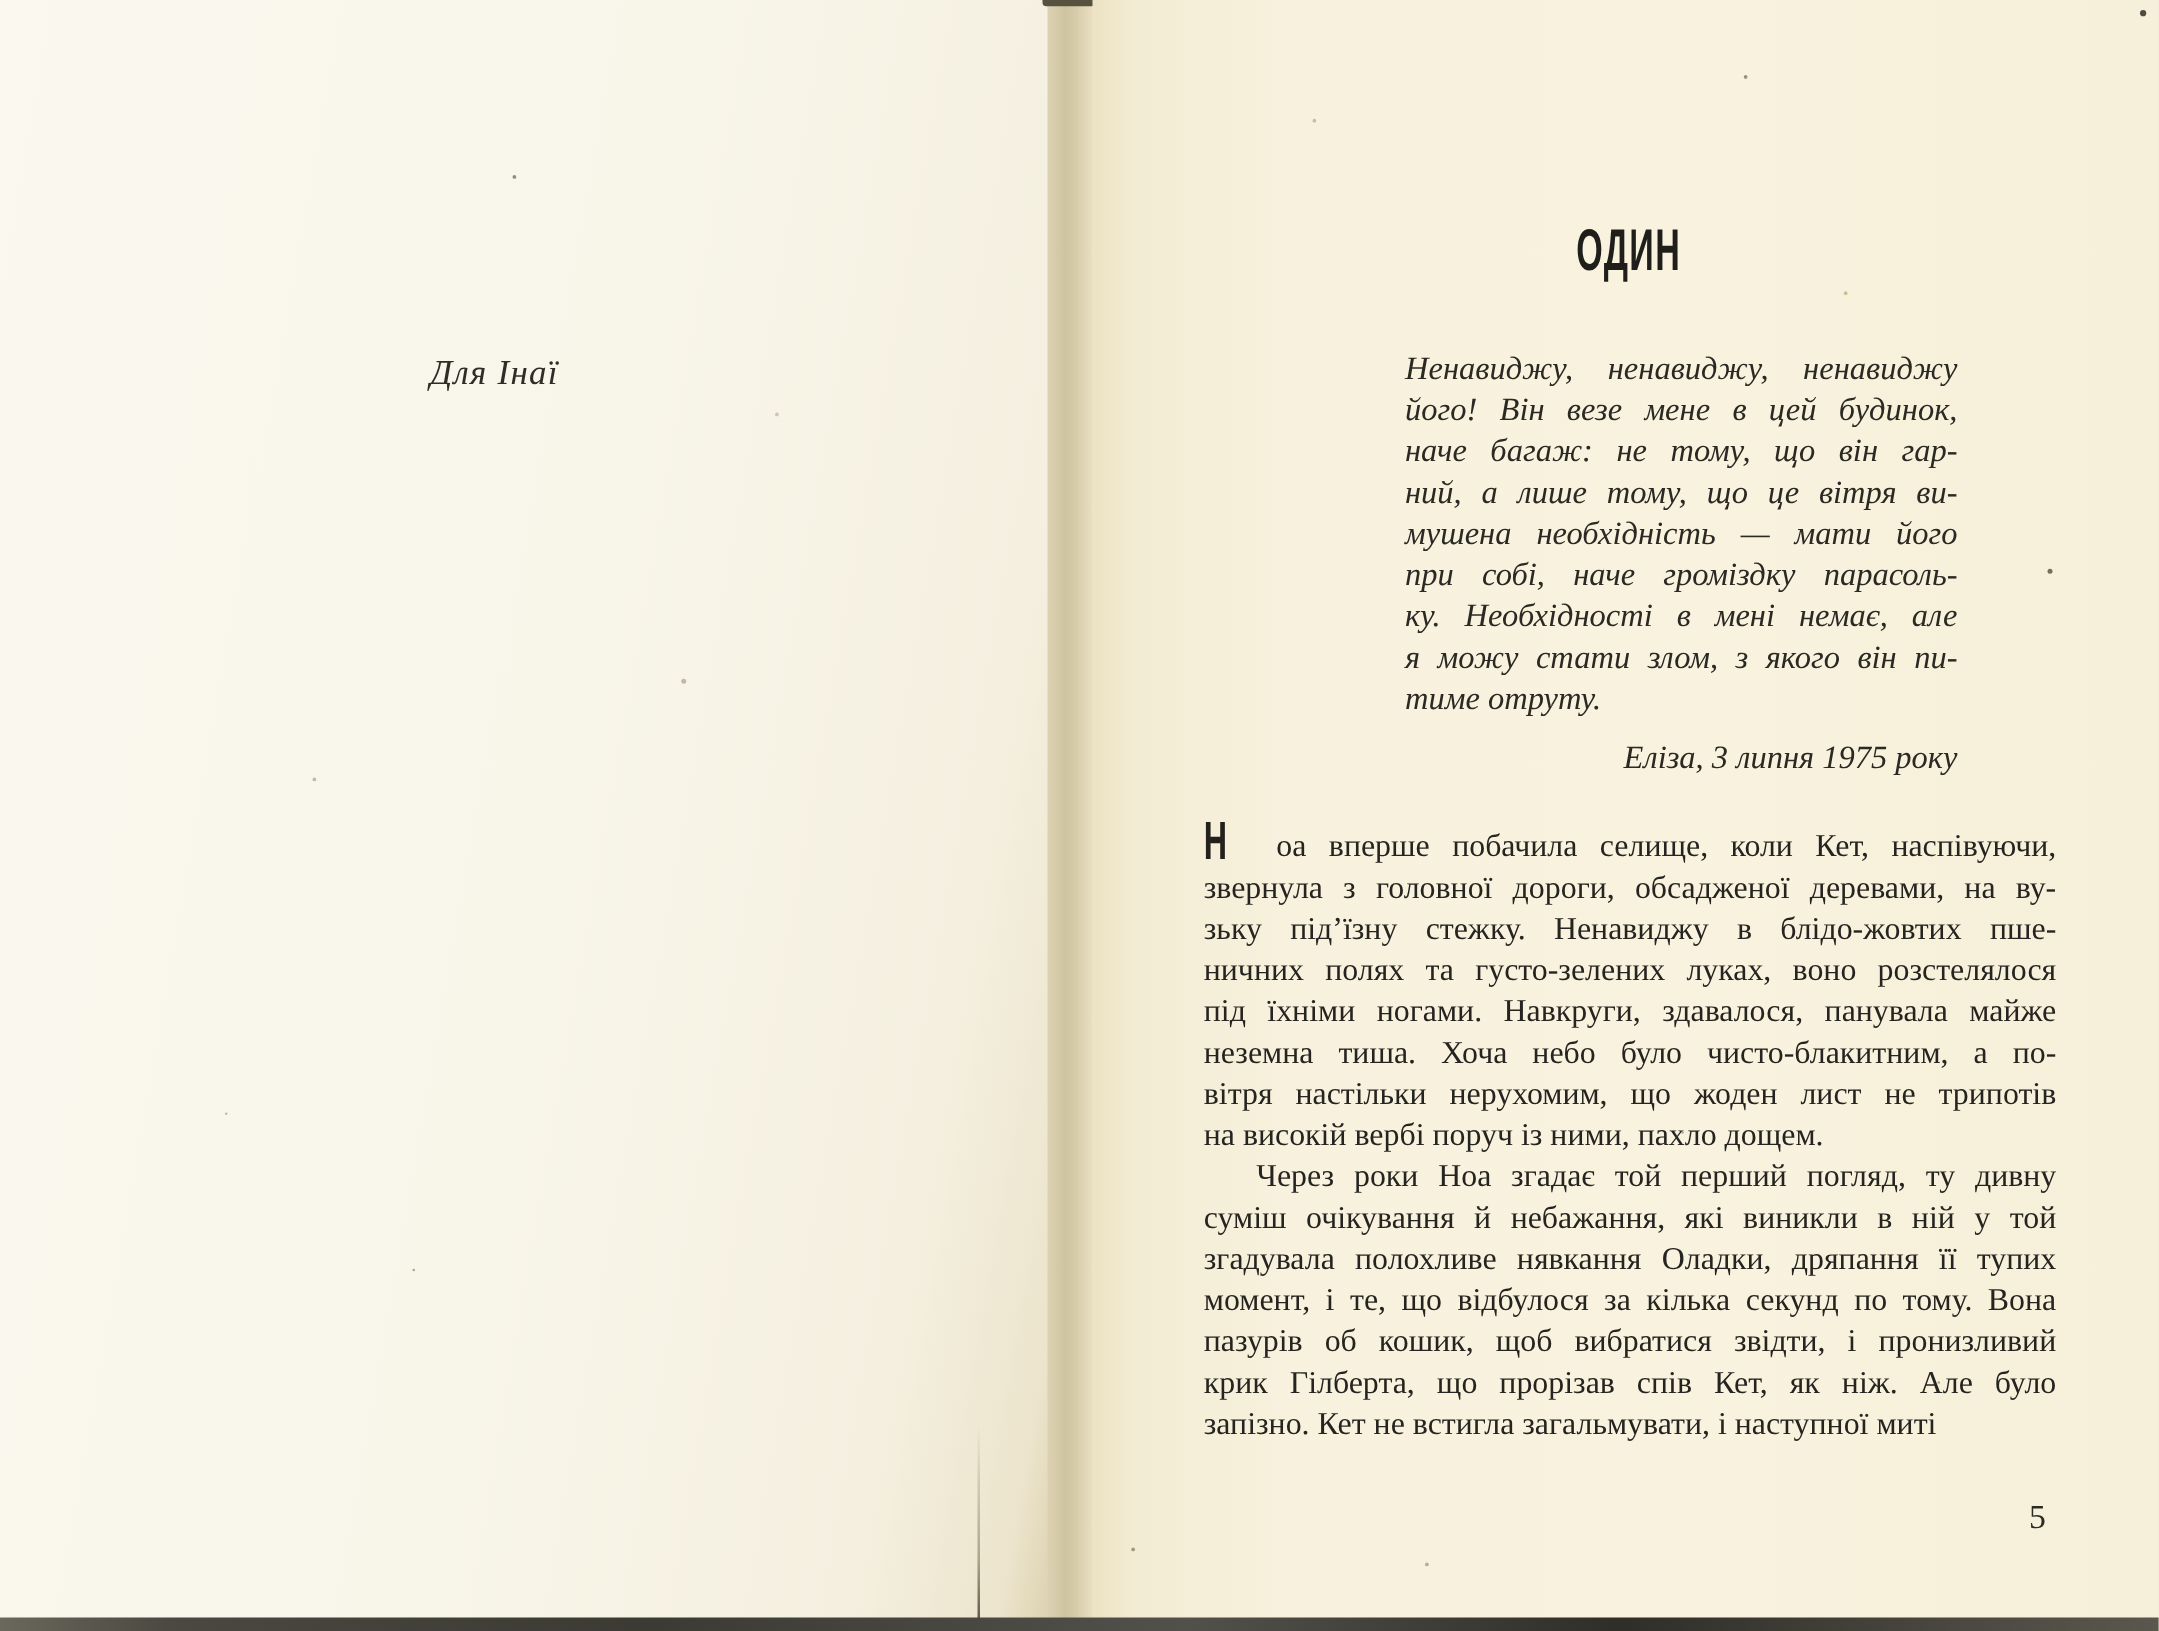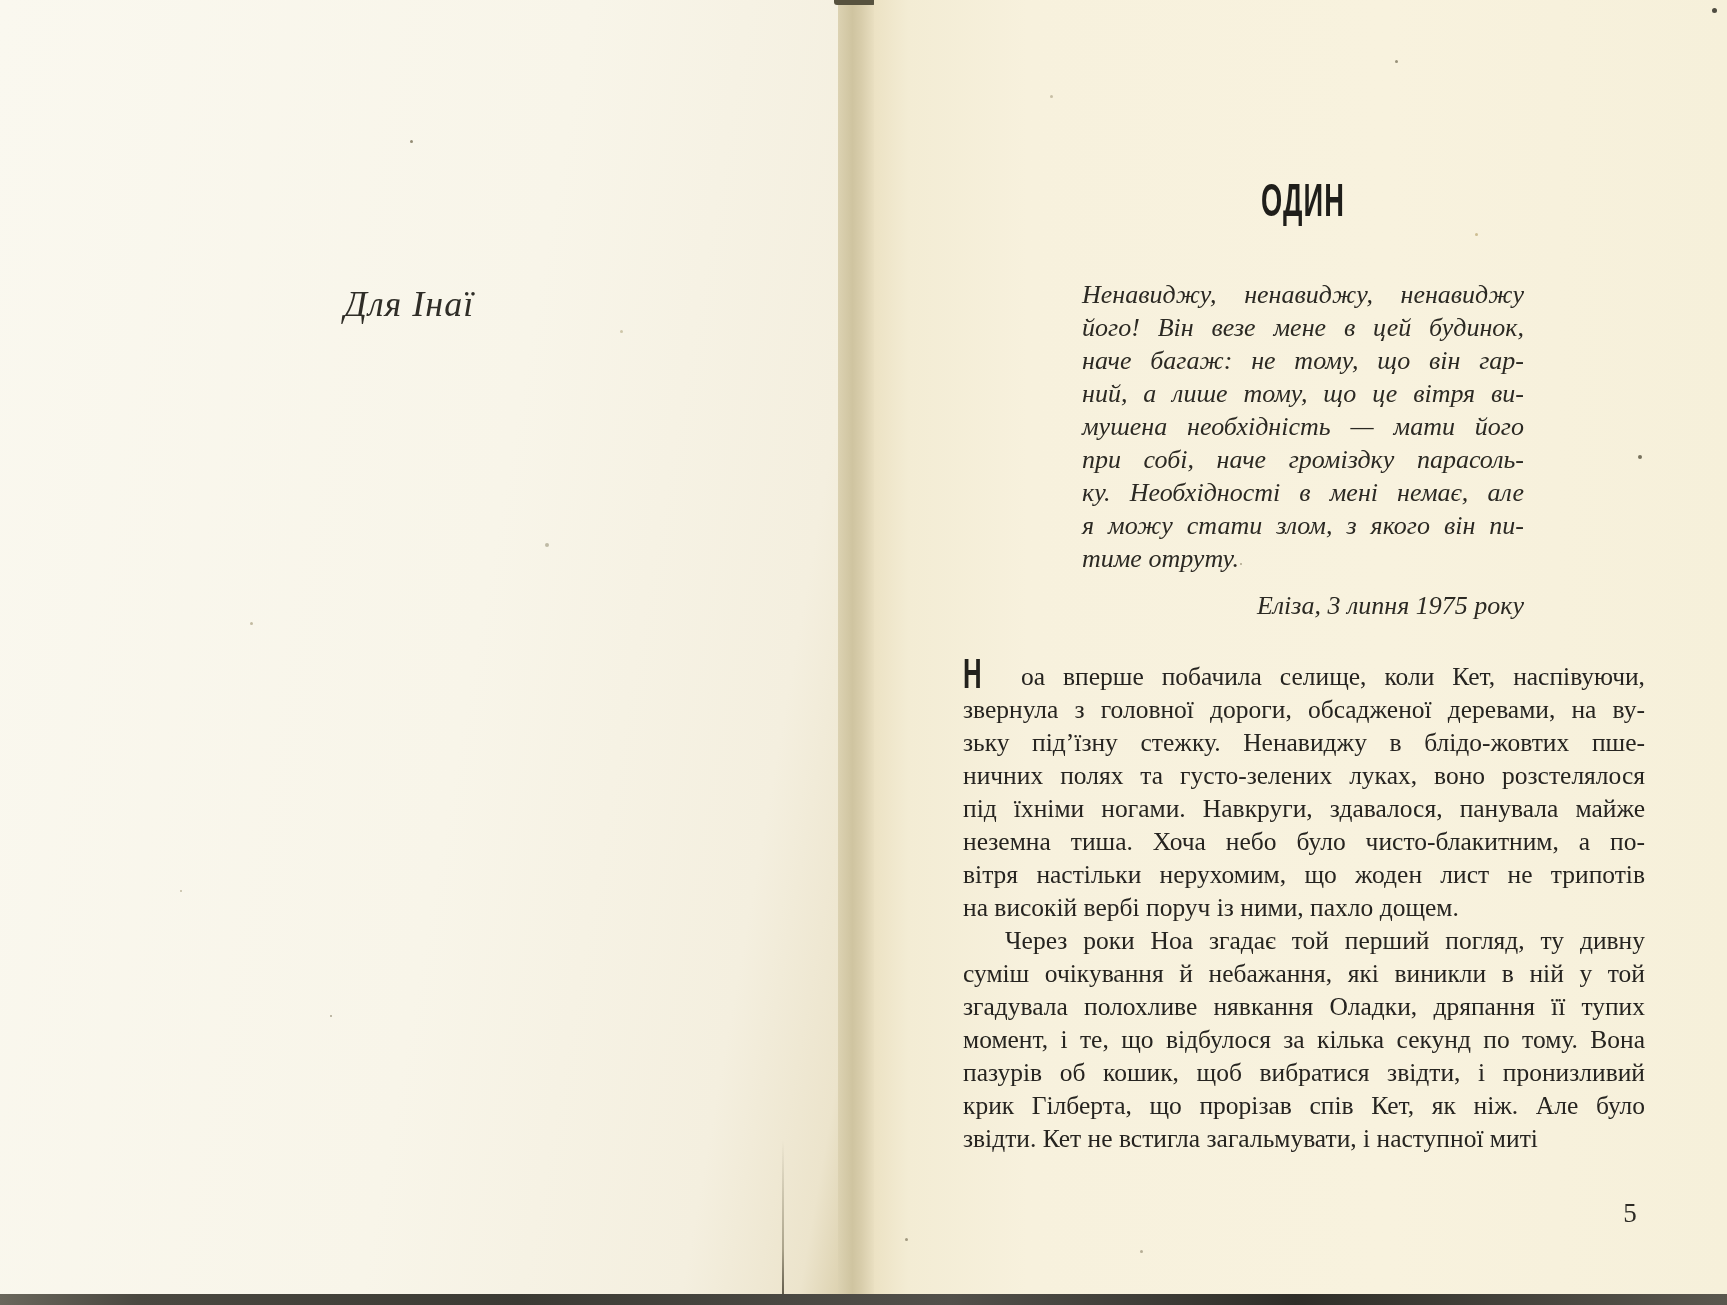--- a/index.html
+++ b/index.html
@@ -30,34 +30,34 @@
     position:absolute;left:782px;top:1140px;width:2px;height:156px;
     background:linear-gradient(180deg,rgba(110,100,70,0) 0%,rgba(90,82,56,.45) 70%,rgba(60,55,40,.8) 100%);
   }
   .bottom-edge{
     position:absolute;left:0;bottom:0;width:1727px;height:11px;
     background:linear-gradient(90deg,#6a675c 0%,#4a4840 8%,#3b3a33 30%,#52504a 55%,#2f2e28 75%,#4c4a42 92%,#5a574e 100%);
   }
 
   .dedication{
     position:absolute;left:344px;top:283px;
-    font-style:italic;font-size:36px;letter-spacing:1px;color:#2f2d27;
+    font-style:italic;font-size:28px;letter-spacing:1px;color:#2f2d27;
   }
 
   .chapter-title{
     position:absolute;left:1153px;top:179px;width:300px;
     text-align:center;
     font-family:"Liberation Sans", sans-serif;
     font-weight:bold;font-size:47px;line-height:42px;letter-spacing:2px;
     color:#1f1e1a;
     transform:scaleX(.58);transform-origin:center top;
   }
 
   .epigraph{
-    position:absolute;left:1082px;top:278px;width:442px;
+    position:absolute;left:1124px;top:278px;width:442px;
     font-style:italic;font-size:26px;line-height:33px;color:#2b2923;
   }
   .eline{height:33px;text-align:justify;text-align-last:justify;white-space:normal;}
   .eline.last{text-align-last:left;}
   .eattr{height:33px;margin-top:14px;text-align:right;}
 
   .body-text{
     position:absolute;left:963px;top:660px;width:682px;
     font-size:25.5px;line-height:33px;color:#262420;
   }
@@ -121,21 +121,21 @@
   <div class="bline">під їхніми ногами. Навкруги, здавалося, панувала майже</div>
   <div class="bline">неземна тиша. Хоча небо було чисто-блакитним, а по-</div>
   <div class="bline">вітря настільки нерухомим, що жоден лист не трипотів</div>
   <div class="bline para-end">на високій вербі поруч із ними, пахло дощем.</div>
   <div class="bline indent">Через роки Ноа згадає той перший погляд, ту дивну</div>
   <div class="bline">суміш очікування й небажання, які виникли в ній у той</div>
   <div class="bline">згадувала полохливе нявкання Оладки, дряпання її тупих</div>
   <div class="bline">момент, і те, що відбулося за кілька секунд по тому. Вона</div>
   <div class="bline">пазурів об кошик, щоб вибратися звідти, і пронизливий</div>
   <div class="bline">крик Гілберта, що прорізав спів Кет, як ніж. Але було</div>
-  <div class="bline para-end">звідти. Кет не встигла загальмувати, і наступної миті</div>
+  <div class="bline para-end">запізно. Кет не встигла загальмувати, і наступної миті</div>
 </div>
 
 <div class="page-number">5</div>
 
 <i class="sp" style="left:410px;top:140px;width:3px;height:3px;background:#7a7258;opacity:.8"></i>
 <i class="sp" style="left:330px;top:1015px;width:2px;height:2px;background:#8a8168;opacity:.7"></i>
 <i class="sp" style="left:545px;top:543px;width:4px;height:4px;background:#9a9278;opacity:.6"></i>
 <i class="sp" style="left:250px;top:622px;width:3px;height:3px;background:#b4ab8e;opacity:.8"></i>
 <i class="sp" style="left:1395px;top:60px;width:3px;height:3px;background:#6f684f;opacity:.7"></i>
 <i class="sp" style="left:1712px;top:8px;width:5px;height:5px;background:#3c3a30;opacity:.9"></i>

